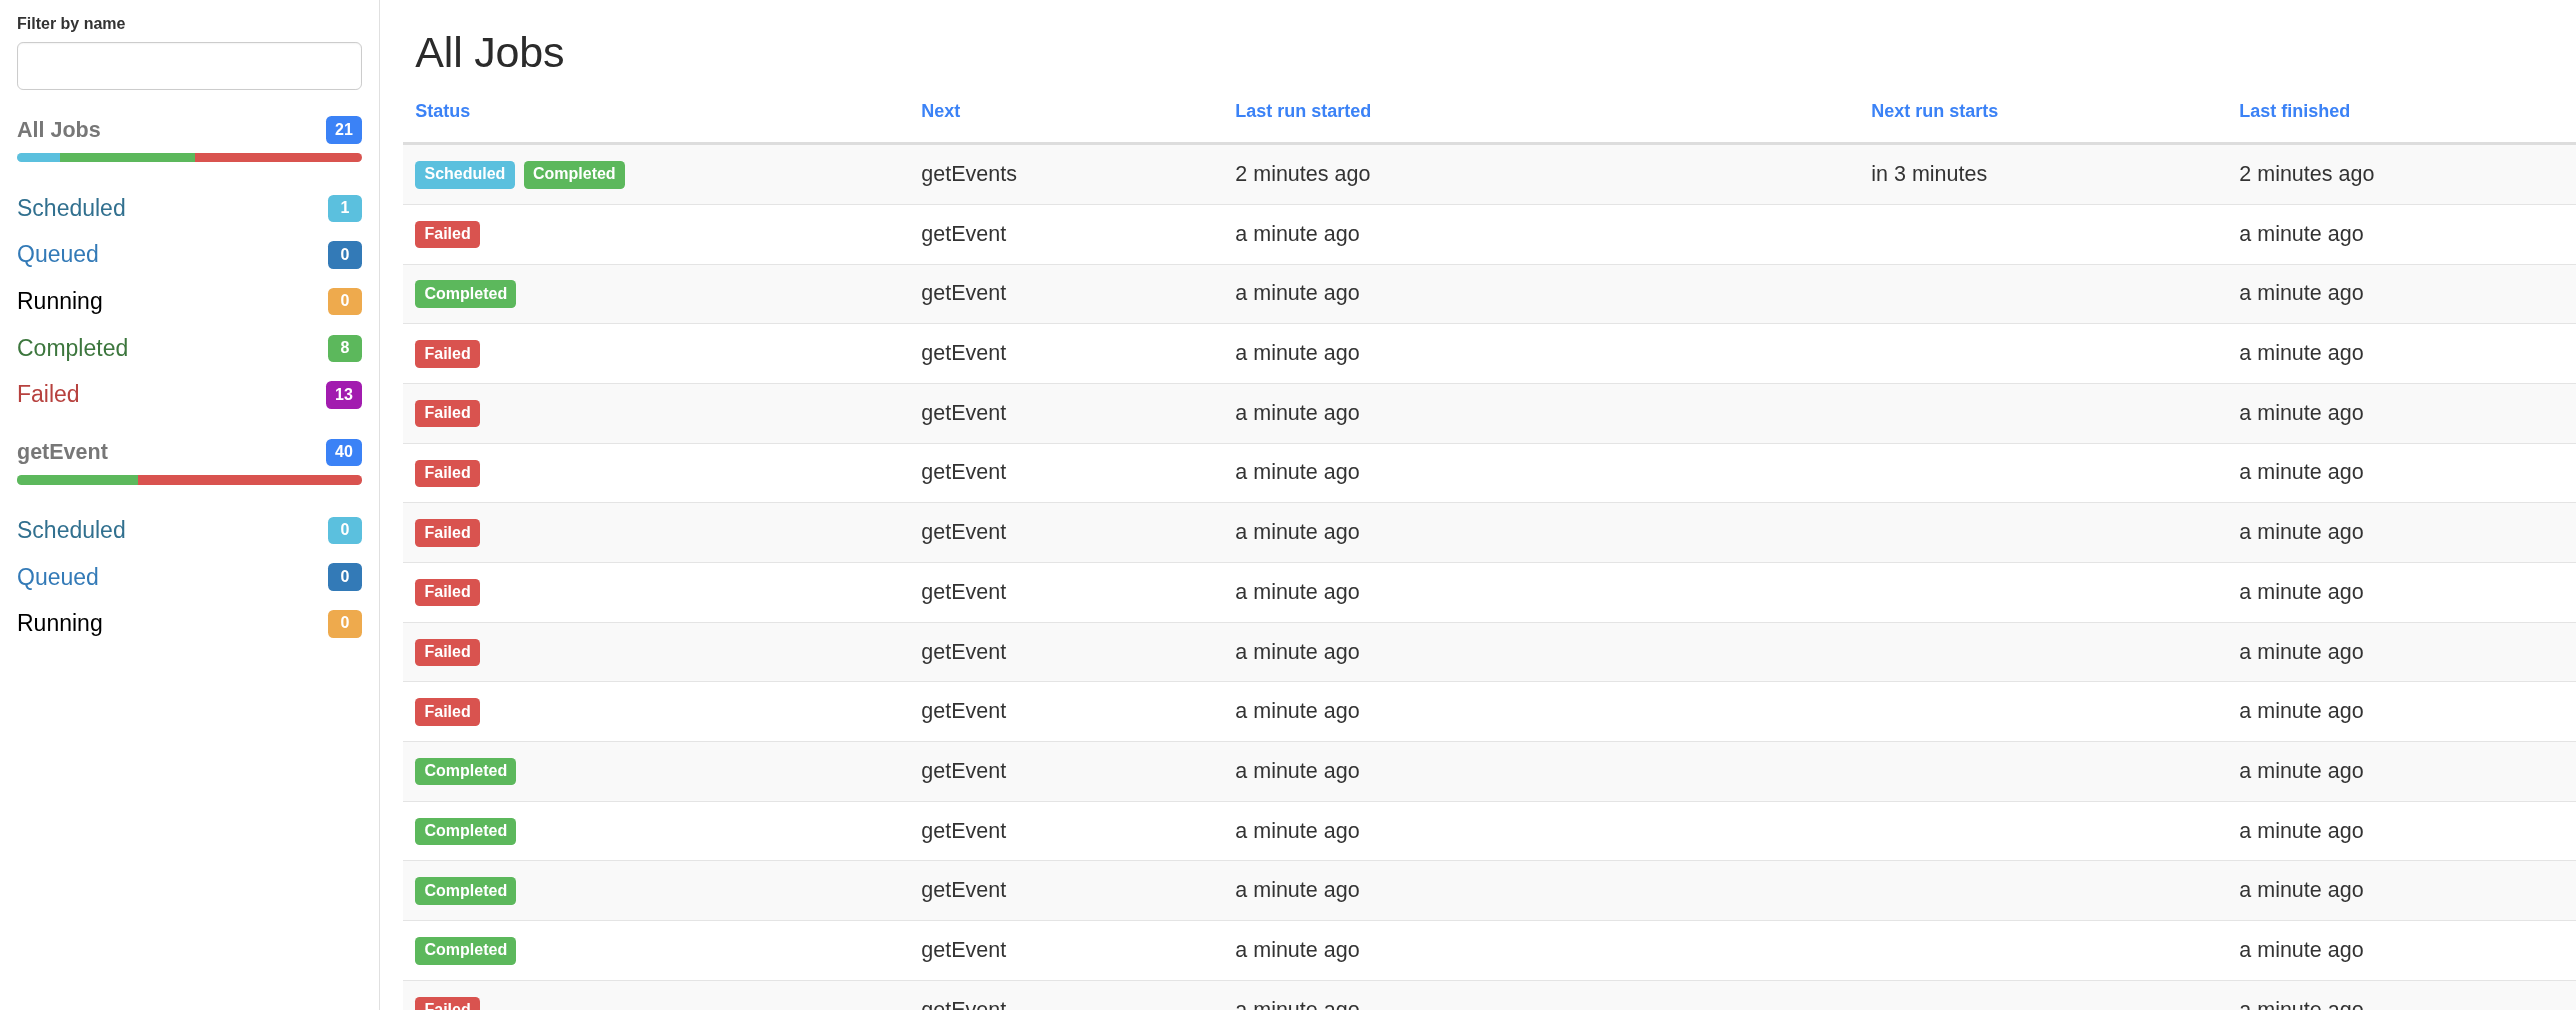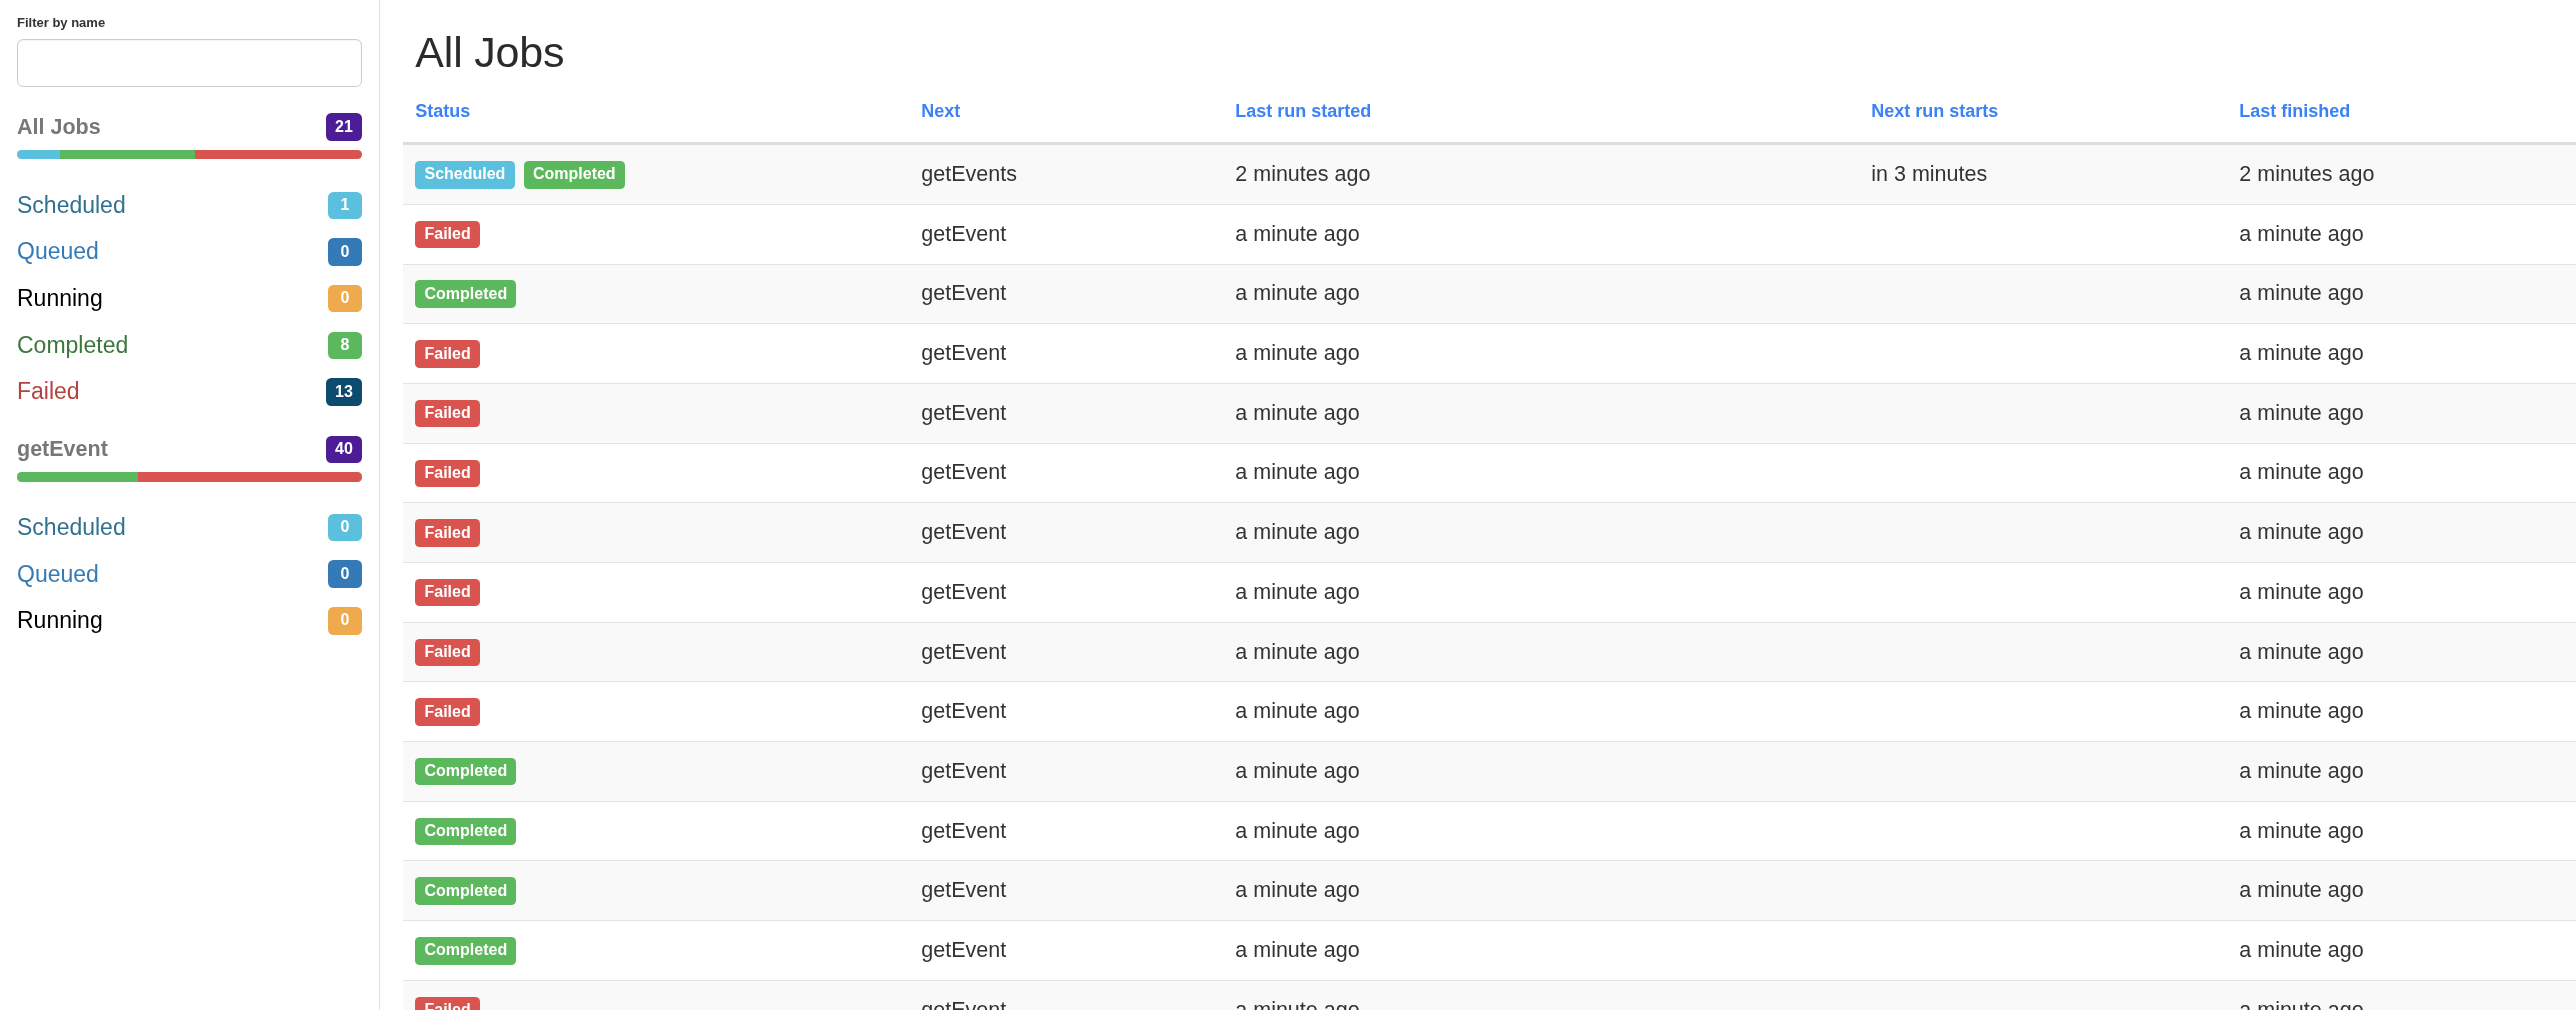--- a/index.html
+++ b/index.html
@@ -29,21 +29,21 @@
   }
   .brand {
     font-size: 49px;
     line-height: 1.05;
     font-weight: 400;
     color: #2b2b2b;
     margin: 10.7px 0 18.4px 0;
     letter-spacing: -0.4px;
   }
   .field-label {
-    font-size: 13px;
+    font-size: 16px;
     font-weight: bold;
     color: #333;
     margin-bottom: 9.2px;
   }
   .text-input {
     width: 100%;
     height: 48px;
     border: 1.5px solid #cccccc;
     border-radius: 6.1px;
     background: #fff;
@@ -72,26 +72,26 @@
     display: inline-block;
     min-width: 34px;
     text-align: center;
     font-size: 16px;
     font-weight: bold;
     color: #ffffff;
     border-radius: 5.4px;
     padding: 5.4px 9.2px 6.1px 9.2px;
     line-height: 1;
   }
-  .badge-total { background: #4c1d95; }
+  .badge-total { background: #3b82f6; }
   .badge-scheduled { background: #5bc0de; }
   .badge-queued { background: #337ab7; }
   .badge-running { background: #eeaa4d; }
   .badge-completed { background: #5cb85c; }
-  .badge-failed { background: #0c4a6e; }
+  .badge-failed { background: #a21caf; }
 
   .progress {
     display: flex;
     width: 100%;
     height: 9.2px;
     border-radius: 4.6px;
     overflow: hidden;
     background: #f0f0f0;
     margin-bottom: 23px;
   }

